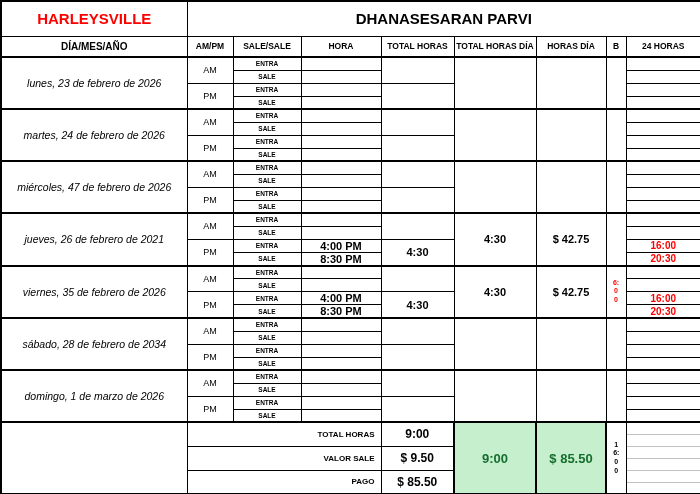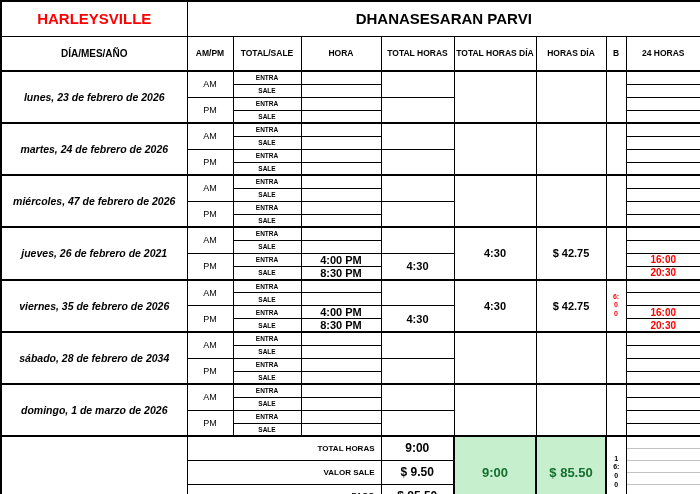--- a/index.html
+++ b/index.html
@@ -1,27 +1,27 @@
 <!DOCTYPE html>
 <html><head>
 <meta charset="utf-8">
 <style>
   html,body{margin:0;padding:0;background:#fff;}
   .sheet{width:700px;height:494px;overflow:hidden;font-family:"Liberation Sans",sans-serif;}
   table{border-collapse:collapse;table-layout:fixed;width:700px;border:2px solid #000;}
   td{padding:0;margin:0;vertical-align:middle;text-align:center;overflow:hidden;
      white-space:nowrap;border:1px solid #000;font-family:"Liberation Sans",sans-serif;}
-  tr.h1{height:35px;} tr.h2{height:35px;padding-left:40px;} tr.dr{height:13px;} tr.sr{height:24px;}
+  tr.h1{height:35px;} tr.h2{height:21px;padding-left:40px;} tr.dr{height:13px;} tr.sr{height:24px;}
 
   .co{font-size:15px;font-weight:bold;}
   .emp{font-size:15px;font-weight:bold;color:#000;}
   .colh{font-size:8.5px;font-weight:bold;}
   .colh0{font-size:10px;font-weight:bold;}
 
-  .date{font-size:10.5px;font-weight:bold;font-style:italic;}
+  .date{font-size:10.5px;font-weight:normal;font-style:italic;}
   .ampm{font-size:9px;font-weight:normal;}
   .es{font-size:6.5px;font-weight:bold;}
   .hora{font-size:11px;font-weight:bold;}
   .th,.thd{font-size:11px;font-weight:bold;}
   .vd{font-size:11px;font-weight:bold;}
   .h24{font-size:10px;font-weight:bold;}
 
   
   .dt{border-top:2px solid #000;}
   .sub{border-top:1px solid #8a8a8a;}
@@ -60,21 +60,21 @@
 
 <tbody>
         <tr class="h1">
   <td class="co" style="color:#FF0000">HARLEYSVILLE</td>
   <td class="emp" colspan="8">DHANASESARAN PARVI</td>
 </tr>
 
 <tr class="h2">
   <td class="colh0">DÍA/MES/AÑO</td>
   <td class="colh">AM/PM</td>
-  <td class="colh">TOTAL/SALE</td>
+  <td class="colh">SALE/SALE</td>
   <td class="colh">HORA</td>
   <td class="colh">TOTAL HORAS</td>
   <td class="colh">TOTAL HORAS DÍA</td>
   <td class="colh">HORAS DÍA</td>
   <td class="colh">B</td>
   <td class="colh">24 HORAS</td>
 </tr>
 
 <tr class="dr">
   <td class="date dt" rowspan="4">lunes, 23 de febrero de 2026</td>

